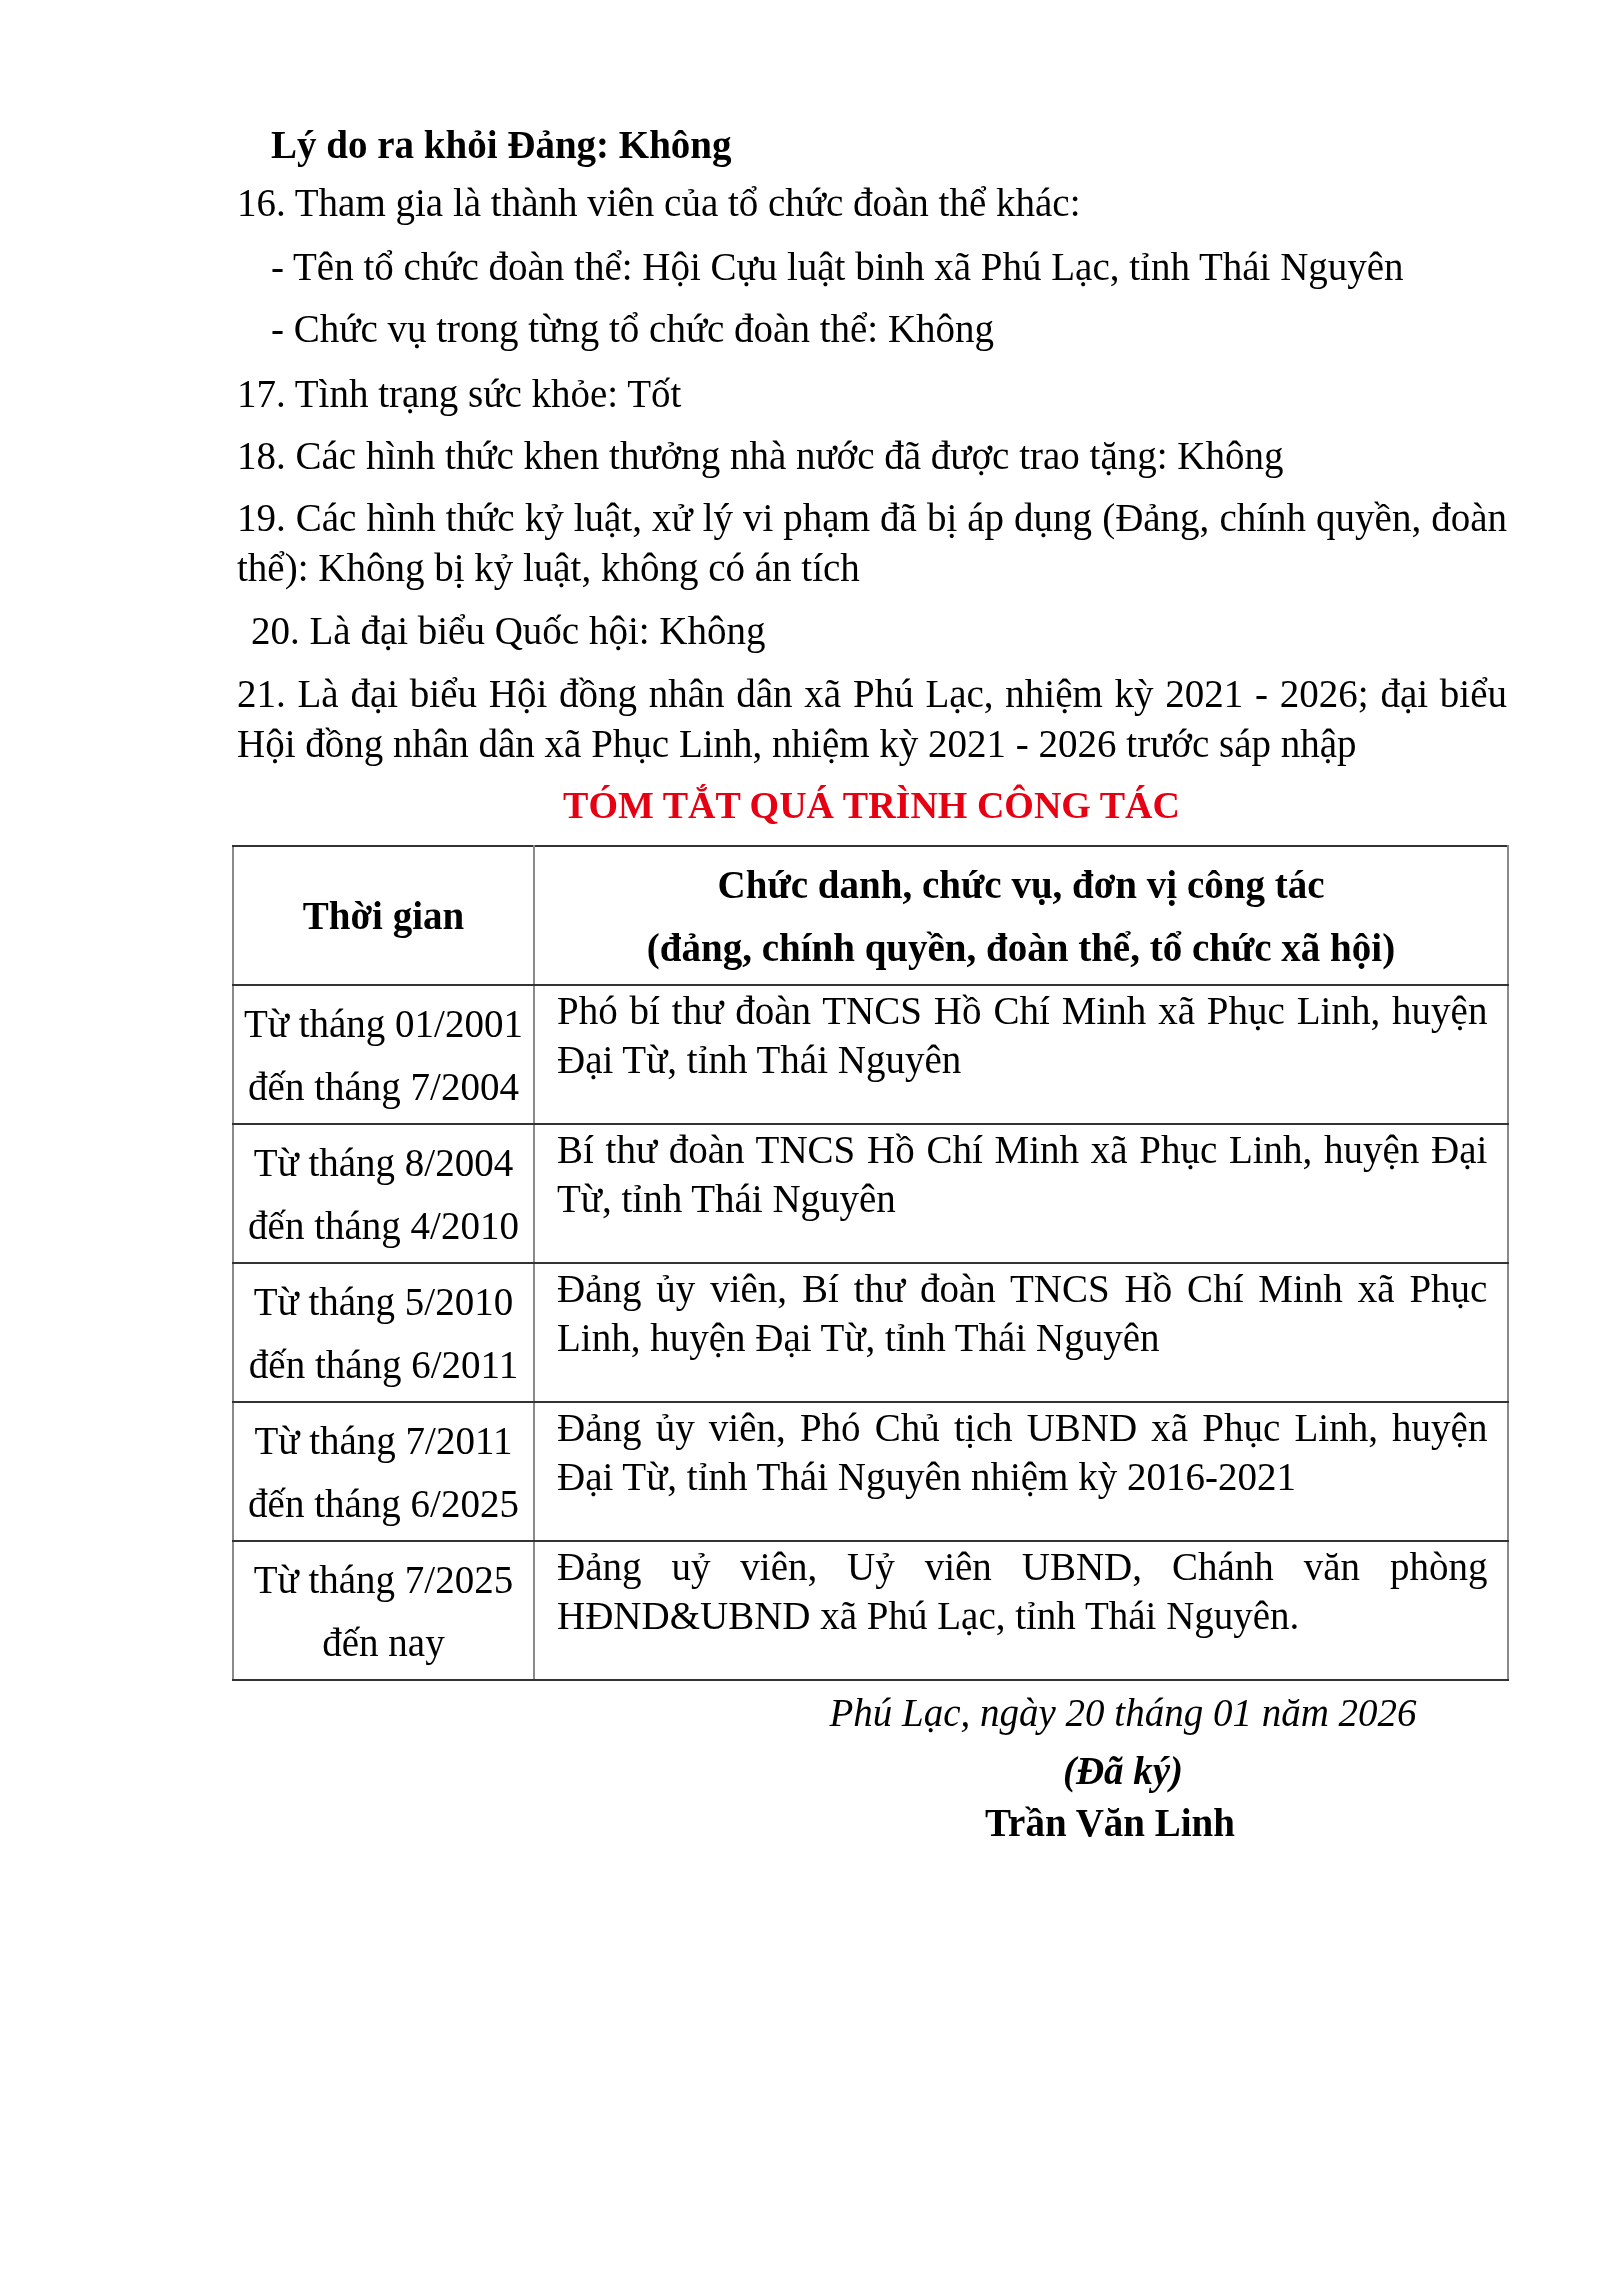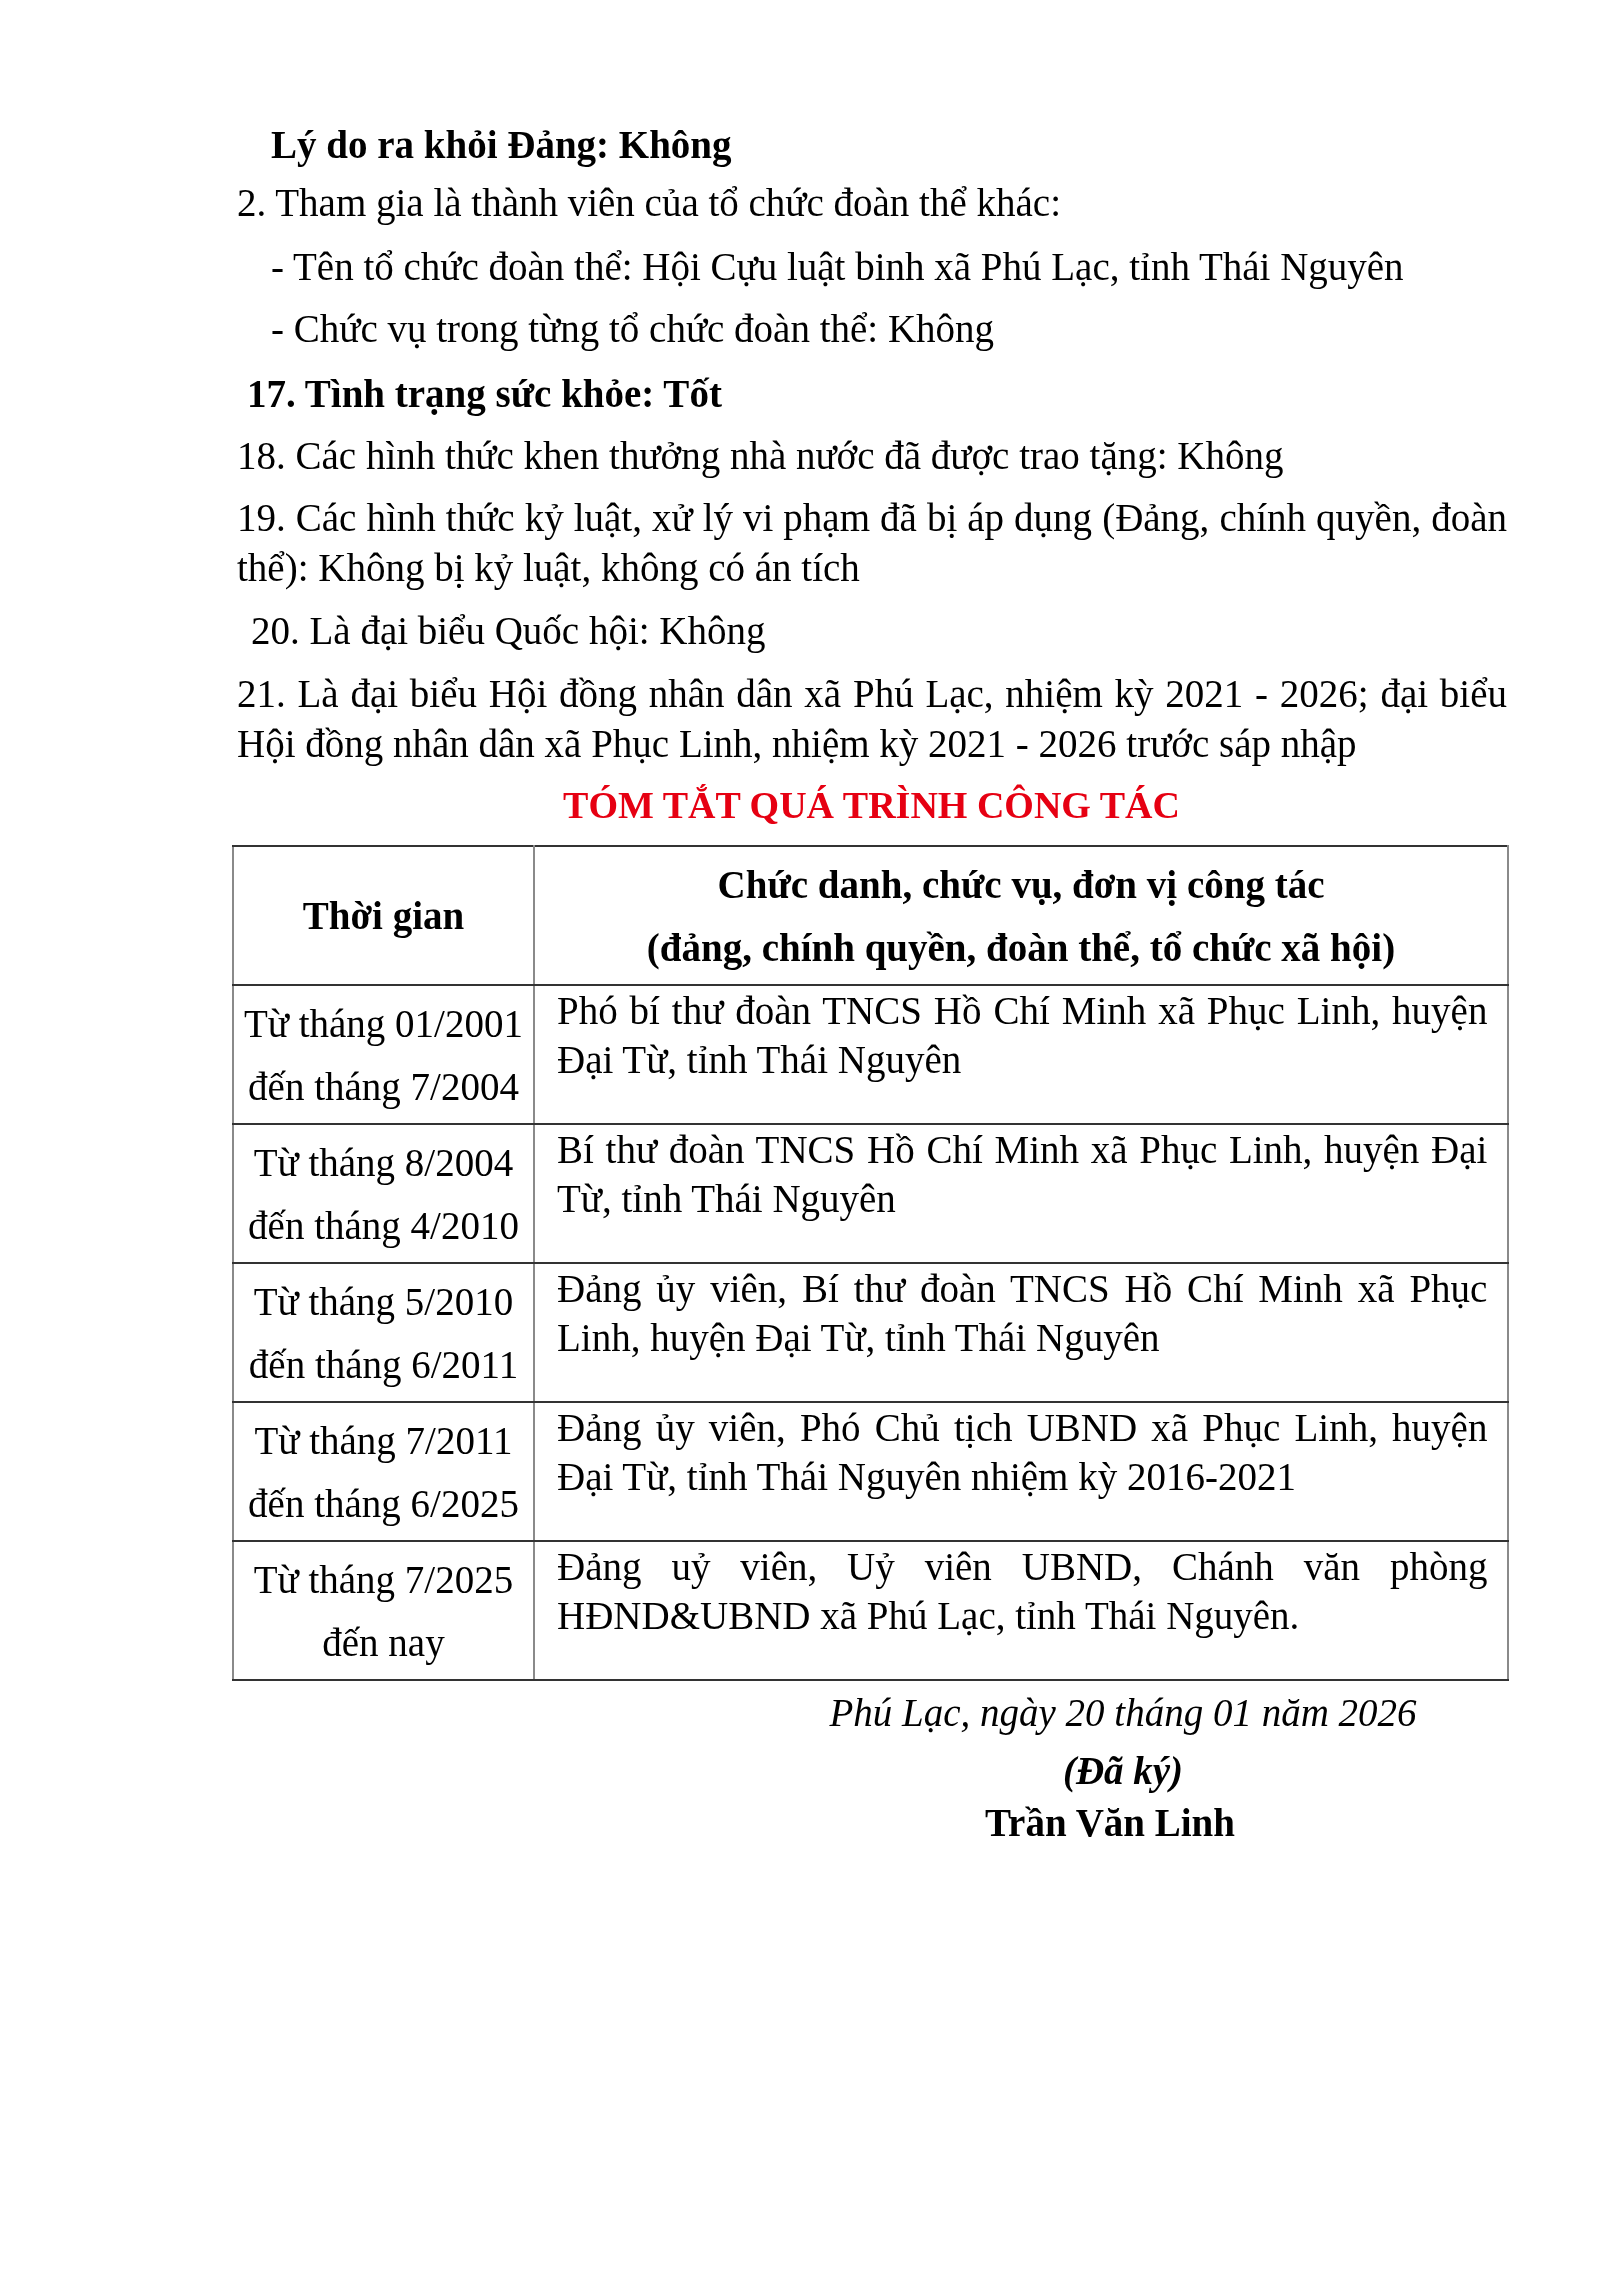--- a/index.html
+++ b/index.html
@@ -25,24 +25,24 @@
          font-size:39px; line-height:50px; white-space:nowrap; }
   .italic { font-style:italic; }
   .bold { font-weight:bold; }
 </style>
 </head>
 <body>
 
 <div>
 
   <div class="p" style="left:271px; top:120px;font-weight:bold;">Lý do ra khỏi Đảng: Không</div>
-  <div class="p" style="left:237px; top:178px;">2. Tham gia là thành viên của tổ chức đoàn thể khác:</div>
+  <div class="p" style="left:237px; top:178px;">16. Tham gia là thành viên của tổ chức đoàn thể khác:</div>
   <div class="p" style="left:271px; top:242px;">- Tên tổ chức đoàn thể: Hội Cựu luật binh xã Phú Lạc, tỉnh Thái Nguyên</div>
   <div class="p" style="left:271px; top:304px;">- Chức vụ trong từng tổ chức đoàn thể: Không</div>
-  <div class="p" style="left:247px; top:369px;font-weight:bold;">17. Tình trạng sức khỏe: Tốt</div>
+  <div class="p" style="left:237px; top:369px;">17. Tình trạng sức khỏe: Tốt</div>
   <div class="p" style="left:237px; top:431px;">18. Các hình thức khen thưởng nhà nước đã được trao tặng: Không</div>
   <div class="p wrap" style="left:237px; top:493px; width:1270px;">19. Các hình thức kỷ luật, xử lý vi phạm đã bị áp dụng (Đảng, chính quyền, đoàn thể): Không bị kỷ luật, không có án tích</div>
   <div class="p" style="left:251px; top:606px;">20. Là đại biểu Quốc hội: Không</div>
   <div class="p wrap" style="left:237px; top:669px; width:1270px;">21. Là đại biểu Hội đồng nhân dân xã Phú Lạc, nhiệm kỳ 2021 - 2026; đại biểu Hội đồng nhân dân xã Phục Linh, nhiệm kỳ 2021 - 2026 trước sáp nhập</div>
 
   <div class="title">TÓM TẮT QUÁ TRÌNH CÔNG TÁC</div>
 
   <table class="work">
     <colgroup>
         <col class="c1">

